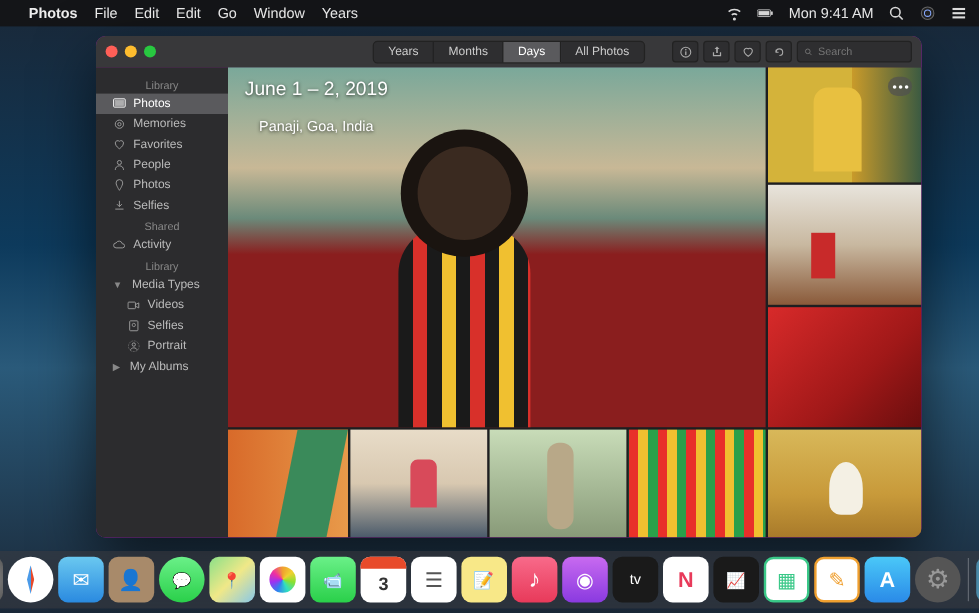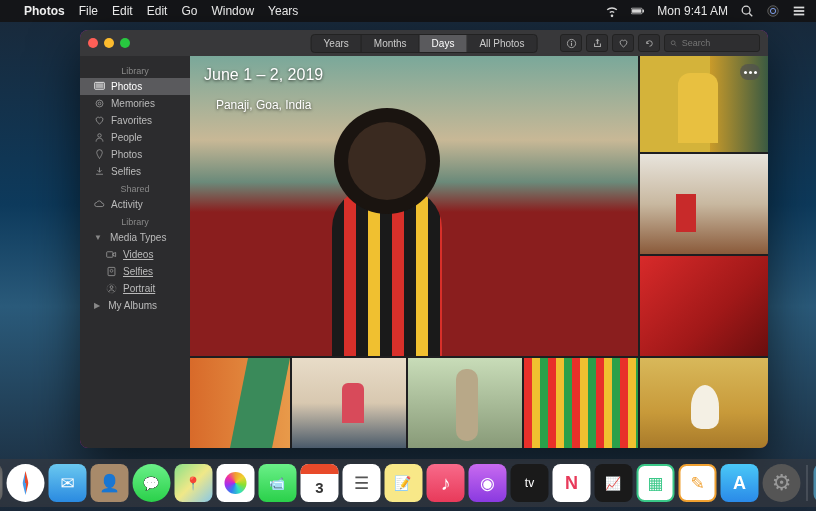--- a/index.html
+++ b/index.html
@@ -37,21 +37,21 @@
 .body-area { flex: 1; display: flex; min-height: 0; text-align: center; }
 
 
 .sidebar { width: 110px; background: #2c2c2e; overflow-y: auto; padding: 6px 0; font-size: 10px; color: #bbb; }
 .sb-header { font-size: 9px; color: #888; padding: 4px 10px 2px; }
 .sb-item { display: flex; align-items: center; gap: 6px; padding: 3px 10px 3px 14px; cursor: pointer; }
 .sb-item.active { background: #5a5a5d; color: #fff; border-radius: 0; }
 .sb-item .ic { width: 11px; height: 11px; display: inline-flex; align-items: center; justify-content: center; }
 .sb-item svg { width: 11px; height: 11px; fill: #999; stroke: #999; }
 .sb-item.active svg { fill: #fff; stroke: #fff; }
-.sb-item.indent { padding-left: 26px; text-decoration: underline; }
+.sb-item.indent { padding-left: 26px; }
 .sb-item .disc { font-size: 8px; color: #888; margin-right: 2px; }
 
 
 .content { flex: 1; background: #1e1e20; position: relative; overflow: hidden; }
 .grid { position: absolute; inset: 0; }
 .photo { position: absolute; overflow: hidden; }
 .title-overlay { position: absolute; left: 14px; top: 10px; color: #fff; text-shadow: 0 1px 3px rgba(0,0,0,0.7); z-index: 5; }
 .title-overlay .date { font-size: 16px; font-weight: 400; }
 .title-overlay .loc { font-size: 12px; font-weight: 400; margin-top: 14px; }
 .more-btn { position: absolute; right: 8px; top: 8px; width: 20px; height: 16px; background: rgba(80,80,80,0.7); border-radius: 8px; display: flex; align-items: center; justify-content: center; gap: 2px; z-index: 5; cursor: pointer; }

